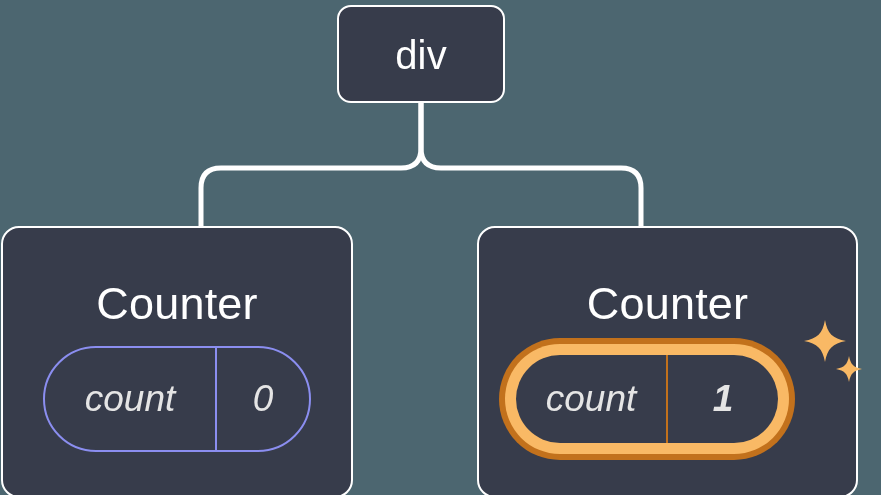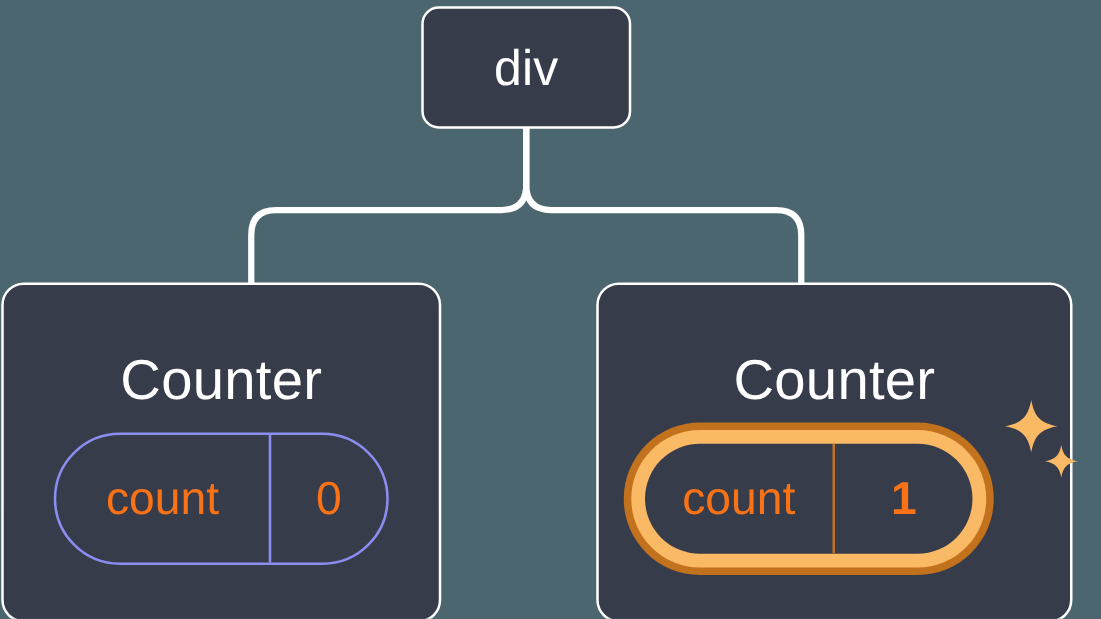--- a/index.html
+++ b/index.html
@@ -93,22 +93,23 @@
     left: 40px;
     top: 118px;
     width: 268px;
     height: 106px;
   }
 
   .pill-key, .pill-val {
     display: flex;
     align-items: center;
     justify-content: center;
-    color: #f97316;
-    box-sizing: border-box;
+    color: #e5e5e5;
+    box-sizing: border-box;
+    font-style: italic;
   }
   .pill-key {
     font-size: 37px;
     font-weight: 400;
   }
   .pill-val {
     font-size: 37px;
     font-weight: 400;
   }
 

